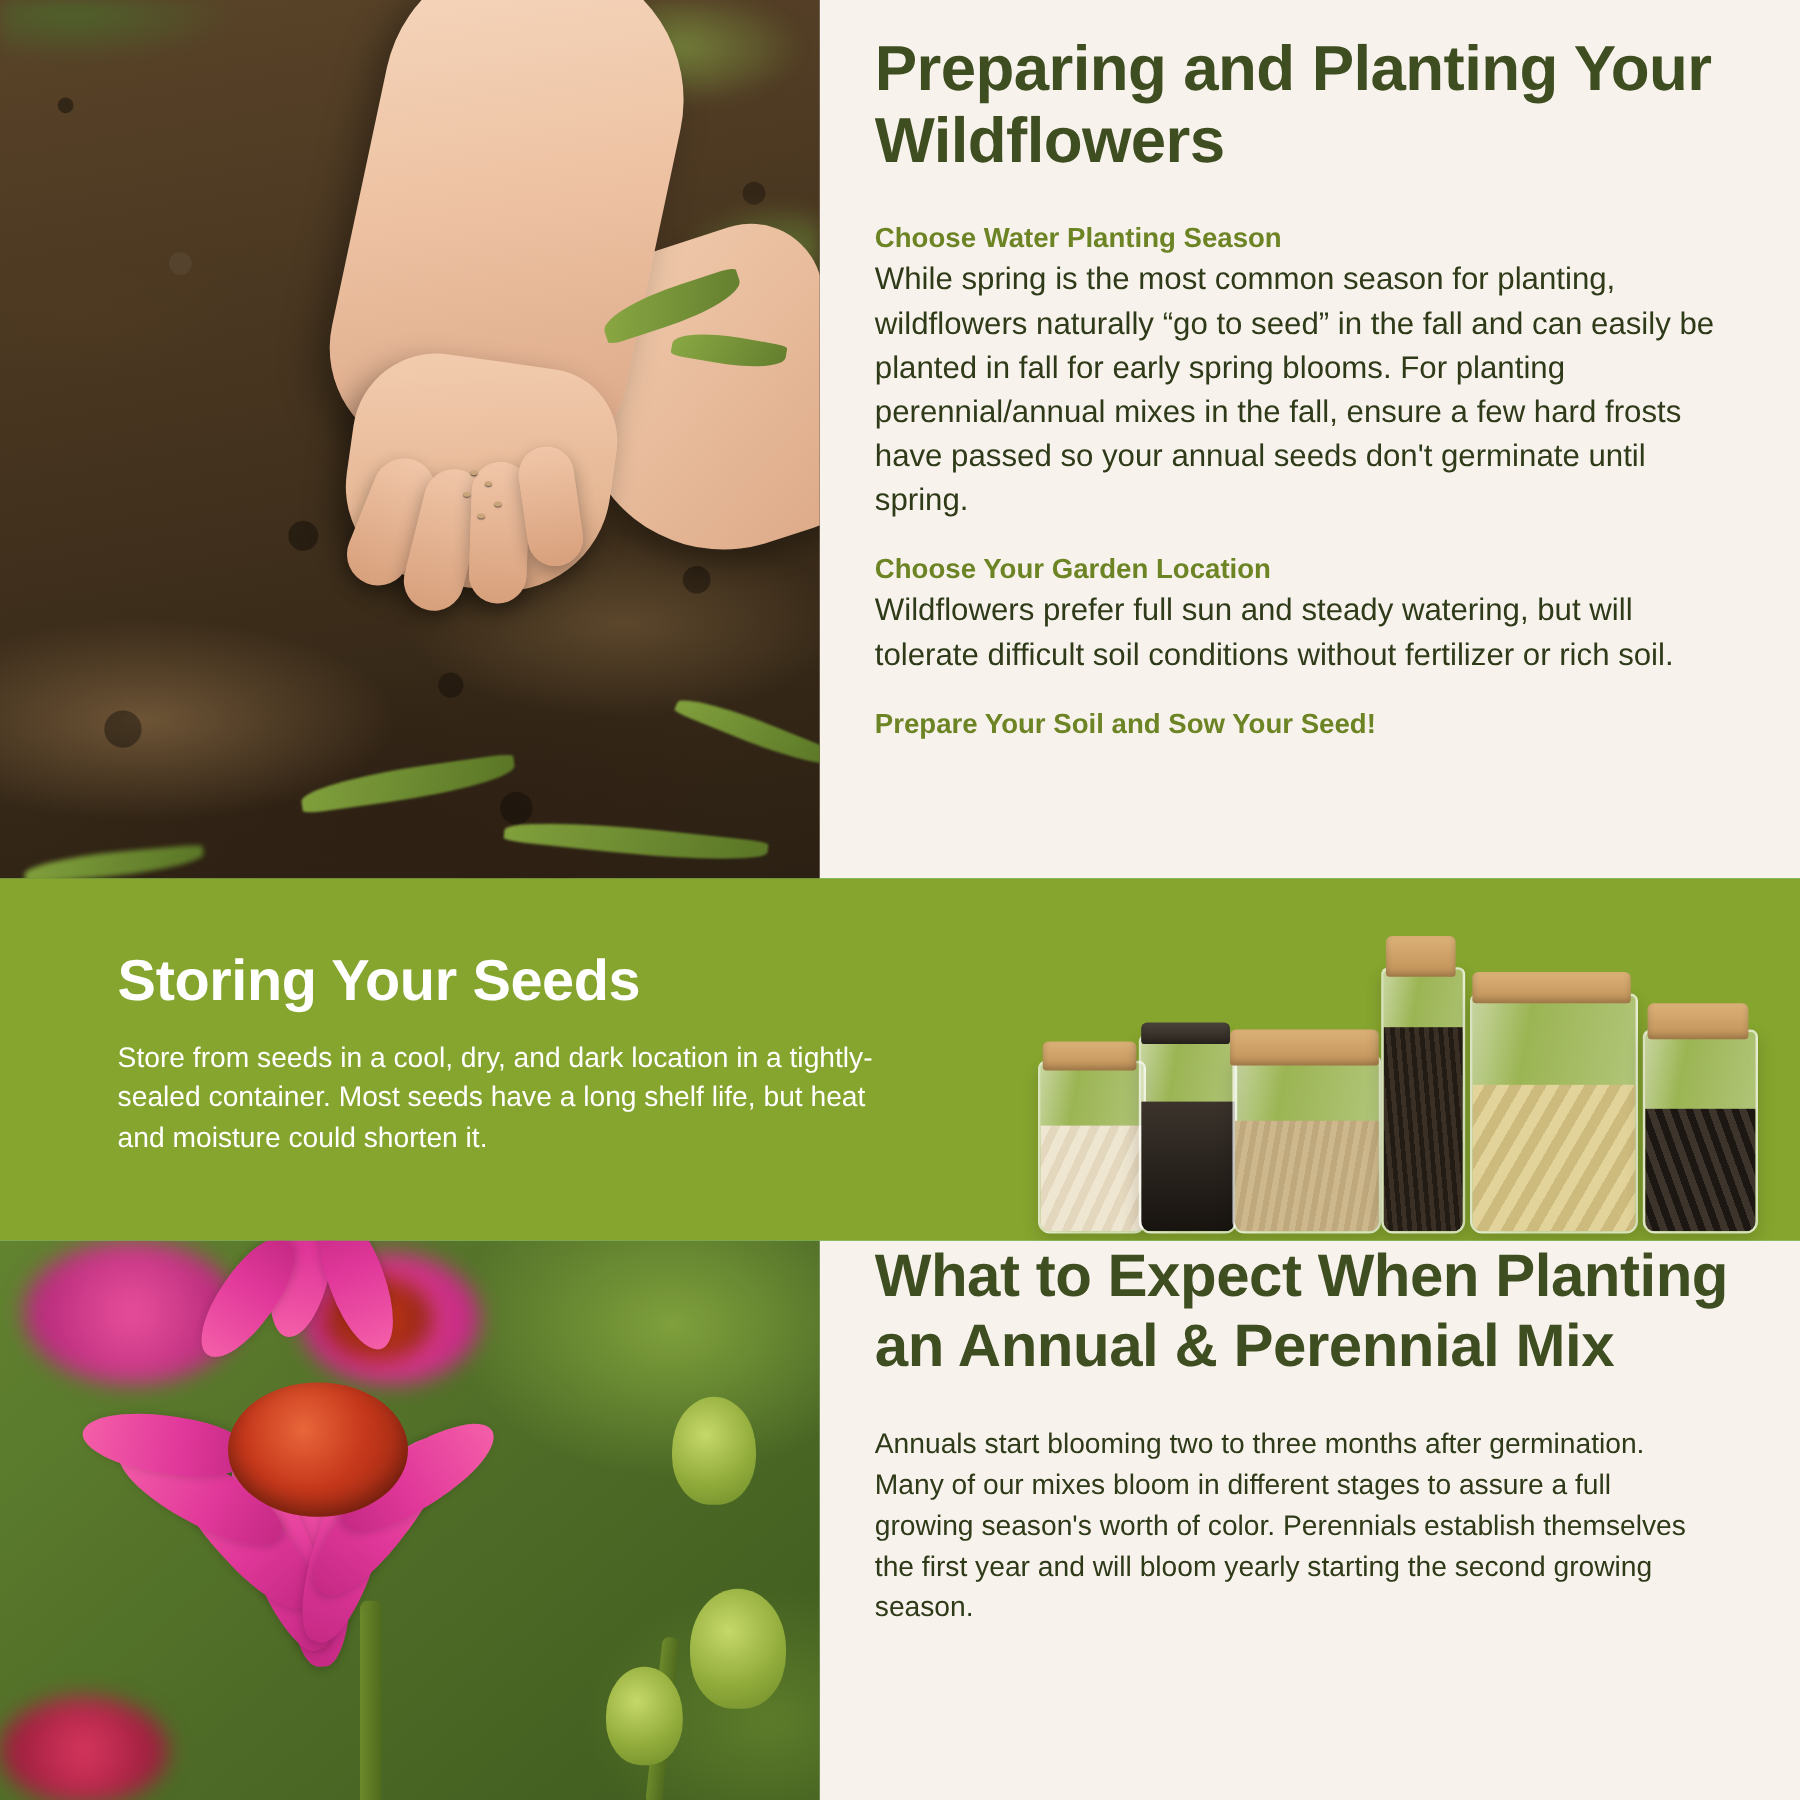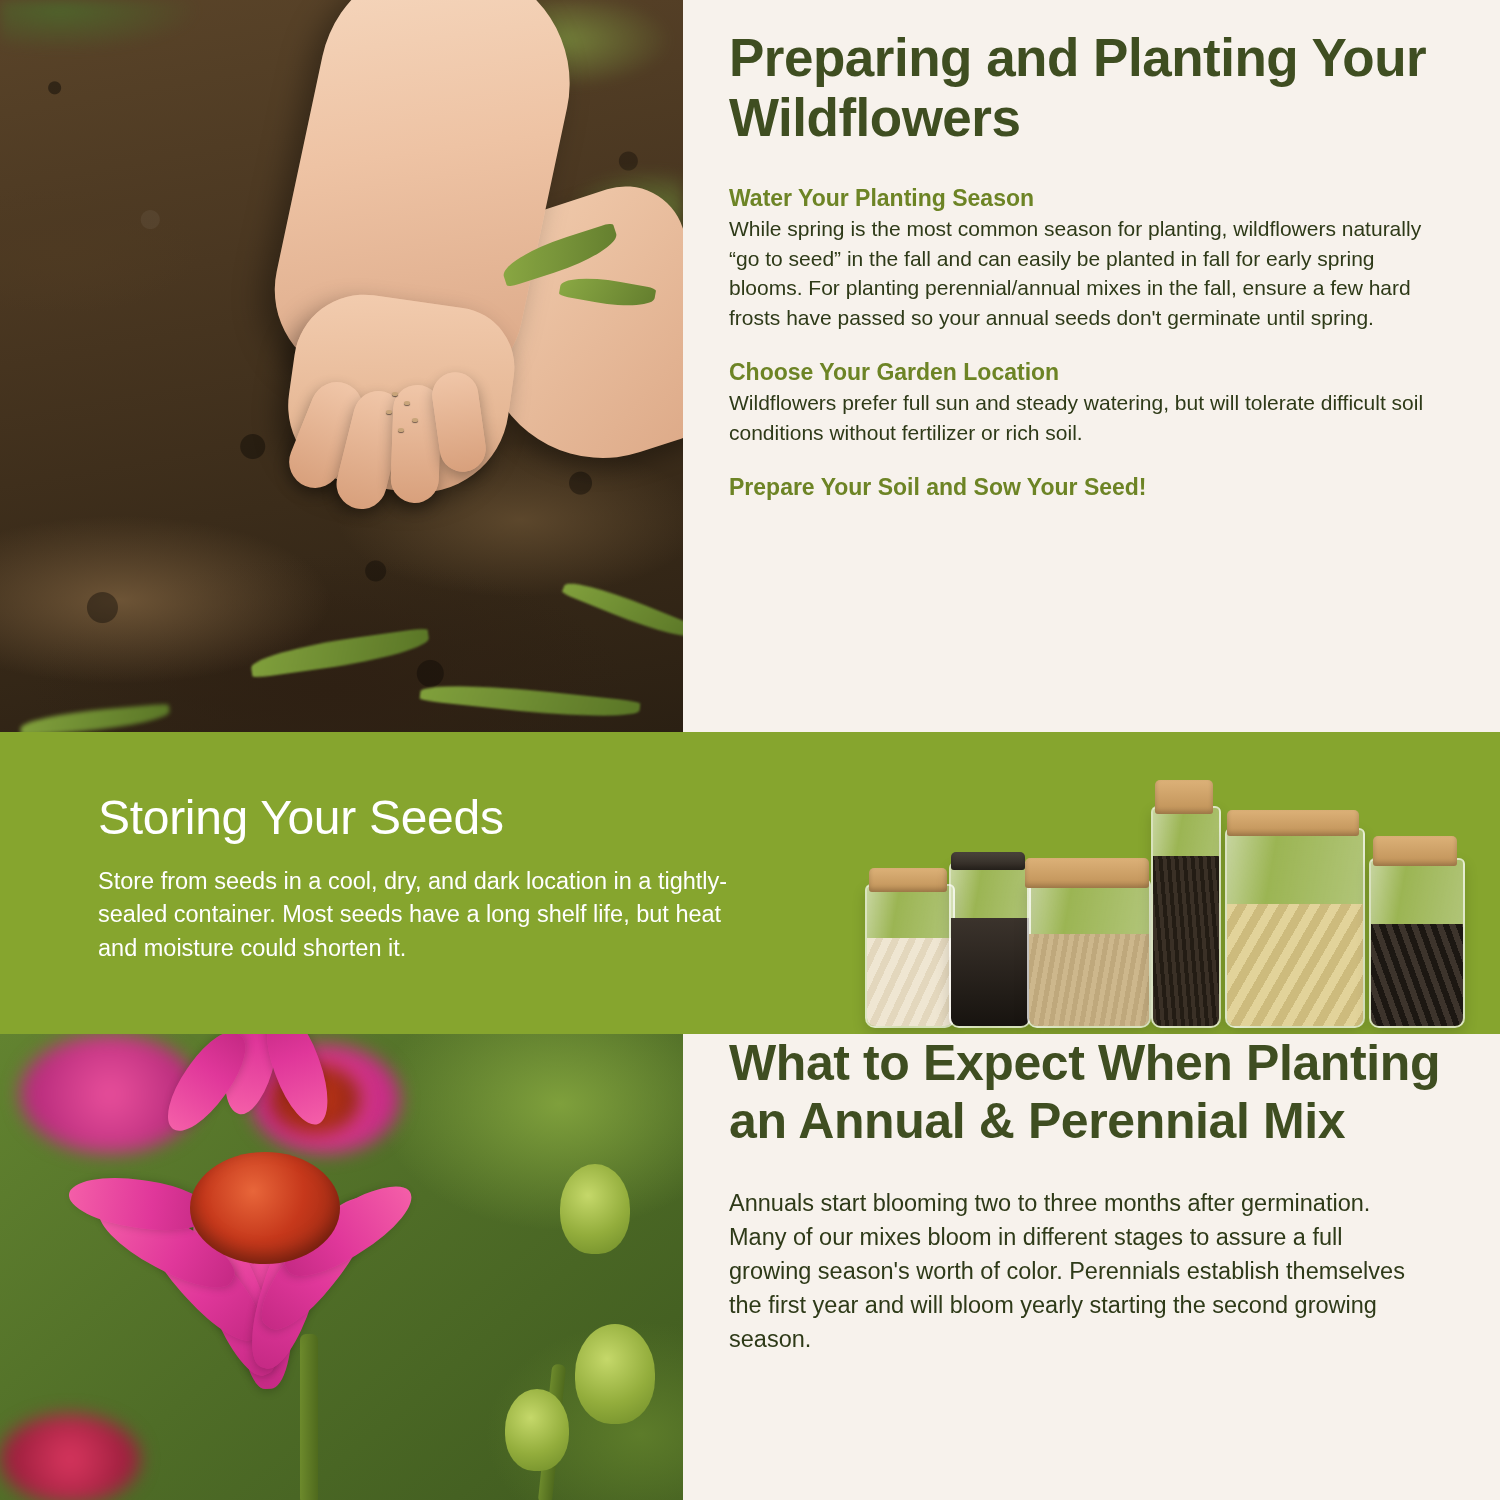--- a/index.html
+++ b/index.html
@@ -147,21 +147,21 @@
   }
   .subhead {
     margin: 26px 0 2px 0;
     font-size: 23px;
     font-weight: bold;
     color: #6d8425;
   }
   .subhead.first { margin-top: 36px; }
   .body-text {
     margin: 0;
-    font-size: 21px;
+    font-size: 26px;
     line-height: 1.42;
     color: #2e3a18;
     max-width: 700px;
   }
 
   
   .section2 {
     position: absolute;
     left: 0; top: 732px;
     width: 1500px;
@@ -169,21 +169,21 @@
     background: #86a52e;
   }
   .s2-text {
     position: absolute;
     left: 98px; top: 58px;
     width: 650px;
   }
   .h2 {
     margin: 0 0 20px 0;
     font-size: 48px;
-    font-weight: normal;
+    font-weight: bold;
     color: #ffffff;
     letter-spacing: -0.3px;
   }
   .s2-body {
     margin: 0;
     font-size: 23.5px;
     line-height: 1.42;
     color: #ffffff;
     max-width: 640px;
   }
@@ -310,21 +310,21 @@
       <div class="leaf l2"></div>
       <div class="leaf l3"></div>
       <div class="leaf l4"></div>
       <div class="leaf l5"></div>
       <div class="leaf l6"></div>
     </div>
 
     <div class="s1-text">
       <h1 class="h1">Preparing and Planting Your Wildflowers</h1>
 
-      <p class="subhead first">Water Your Planting Season</p>
+      <p class="subhead first">Choose Water Planting Season</p>
       <p class="body-text">While spring is the most common season for planting, wildflowers naturally “go to seed” in the fall and can easily be planted in fall for early spring blooms. For planting perennial/annual mixes in the fall, ensure a few hard frosts have passed so your annual seeds don't germinate until spring.</p>
 
       <p class="subhead">Choose Your Garden Location</p>
       <p class="body-text">Wildflowers prefer full sun and steady watering, but will tolerate difficult soil conditions without fertilizer or rich soil.</p>
 
       <p class="subhead">Prepare Your Soil and Sow Your Seed!</p>
     </div>
   </div>
 
   <div class="section2">

